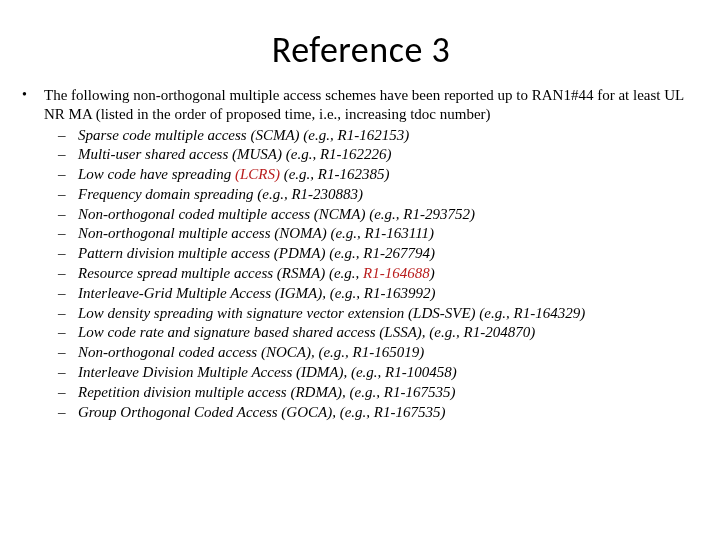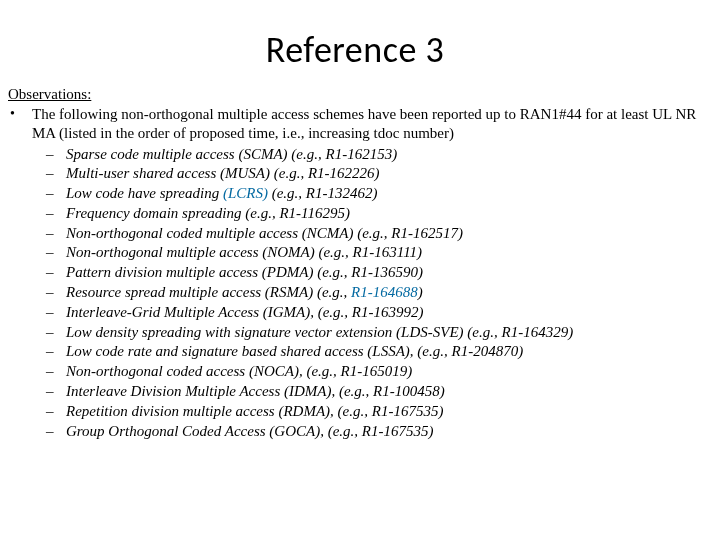--- a/index.html
+++ b/index.html
@@ -8,21 +8,21 @@
     width: 720px;
     height: 540px;
     background: #ffffff;
     font-family: "Times New Roman", Times, serif;
     color: #000000;
   }
   .slide {
     box-sizing: border-box;
     width: 720px;
     height: 443px;
-    padding: 28px 18px 10px 8px;
+    padding: 28px 18px 10px 20px;
     position: relative;
   }
   .title {
     font-family: Calibri, "Segoe UI", Arial, sans-serif;
     font-size: 36px;
     font-weight: 400;
     text-align: center;
     margin: 0 0 14px 0;
     letter-spacing: 0.5px;
   }
@@ -59,65 +59,64 @@
   }
   .sub-dash {
     width: 20px;
     flex: 0 0 20px;
   }
   .sub-text {
     flex: 1;
     font-style: italic;
   }
   .red {
-    color: #0369a1;
+    color: #b91c1c;
   }
 </style>
 </head>
 <body>
 
 <div class="slide">
 
   <h1 class="title">Reference 3</h1>
 
-  <div class="obs-heading">Observations:</div>
 
   <div class="bullet-row">
     <div class="bullet-dot">•</div>
     <div class="bullet-text">The following non-orthogonal multiple access schemes have been reported up to RAN1#44 for at least UL NR MA (listed in the order of proposed time, i.e., increasing tdoc number)</div>
   </div>
 
   <div class="sub-list" id="sub-list">
       <div class="sub-row">
         <div class="sub-dash">–</div>
         <div class="sub-text"><span>Sparse code multiple access (SCMA) (e.g., R1-162153)</span></div>
       </div>
       <div class="sub-row">
         <div class="sub-dash">–</div>
         <div class="sub-text"><span>Multi-user shared access (MUSA) (e.g., R1-162226)</span></div>
       </div>
       <div class="sub-row">
         <div class="sub-dash">–</div>
-        <div class="sub-text"><span>Low code have spreading </span><span class="red">(LCRS)</span><span> (e.g., R1-132462)</span></div>
+        <div class="sub-text"><span>Low code have spreading </span><span class="red">(LCRS)</span><span> (e.g., R1-162385)</span></div>
       </div>
       <div class="sub-row">
         <div class="sub-dash">–</div>
-        <div class="sub-text"><span>Frequency domain spreading (e.g., R1-116295)</span></div>
+        <div class="sub-text"><span>Frequency domain spreading (e.g., R1-230883)</span></div>
       </div>
       <div class="sub-row">
         <div class="sub-dash">–</div>
-        <div class="sub-text"><span>Non-orthogonal coded multiple access (NCMA) (e.g., R1-162517)</span></div>
+        <div class="sub-text"><span>Non-orthogonal coded multiple access (NCMA) (e.g., R1-293752)</span></div>
       </div>
       <div class="sub-row">
         <div class="sub-dash">–</div>
         <div class="sub-text"><span>Non-orthogonal multiple access (NOMA) (e.g., R1-163111)</span></div>
       </div>
       <div class="sub-row">
         <div class="sub-dash">–</div>
-        <div class="sub-text"><span>Pattern division multiple access (PDMA) (e.g., R1-136590)</span></div>
+        <div class="sub-text"><span>Pattern division multiple access (PDMA) (e.g., R1-267794)</span></div>
       </div>
       <div class="sub-row">
         <div class="sub-dash">–</div>
         <div class="sub-text"><span>Resource spread multiple access (RSMA) (e.g., </span><span class="red">R1-164688</span><span>)</span></div>
       </div>
       <div class="sub-row">
         <div class="sub-dash">–</div>
         <div class="sub-text"><span>Interleave-Grid Multiple Access (IGMA), (e.g., R1-163992)</span></div>
       </div>
       <div class="sub-row">

